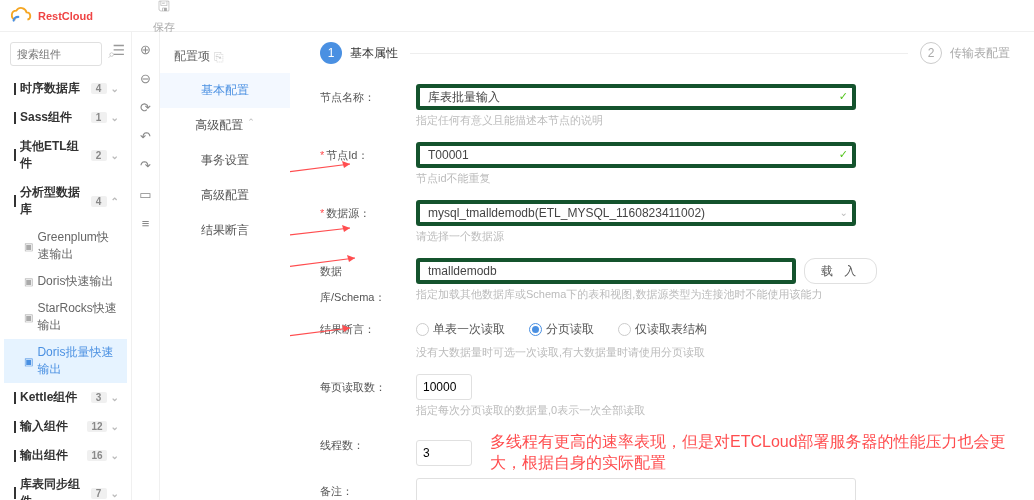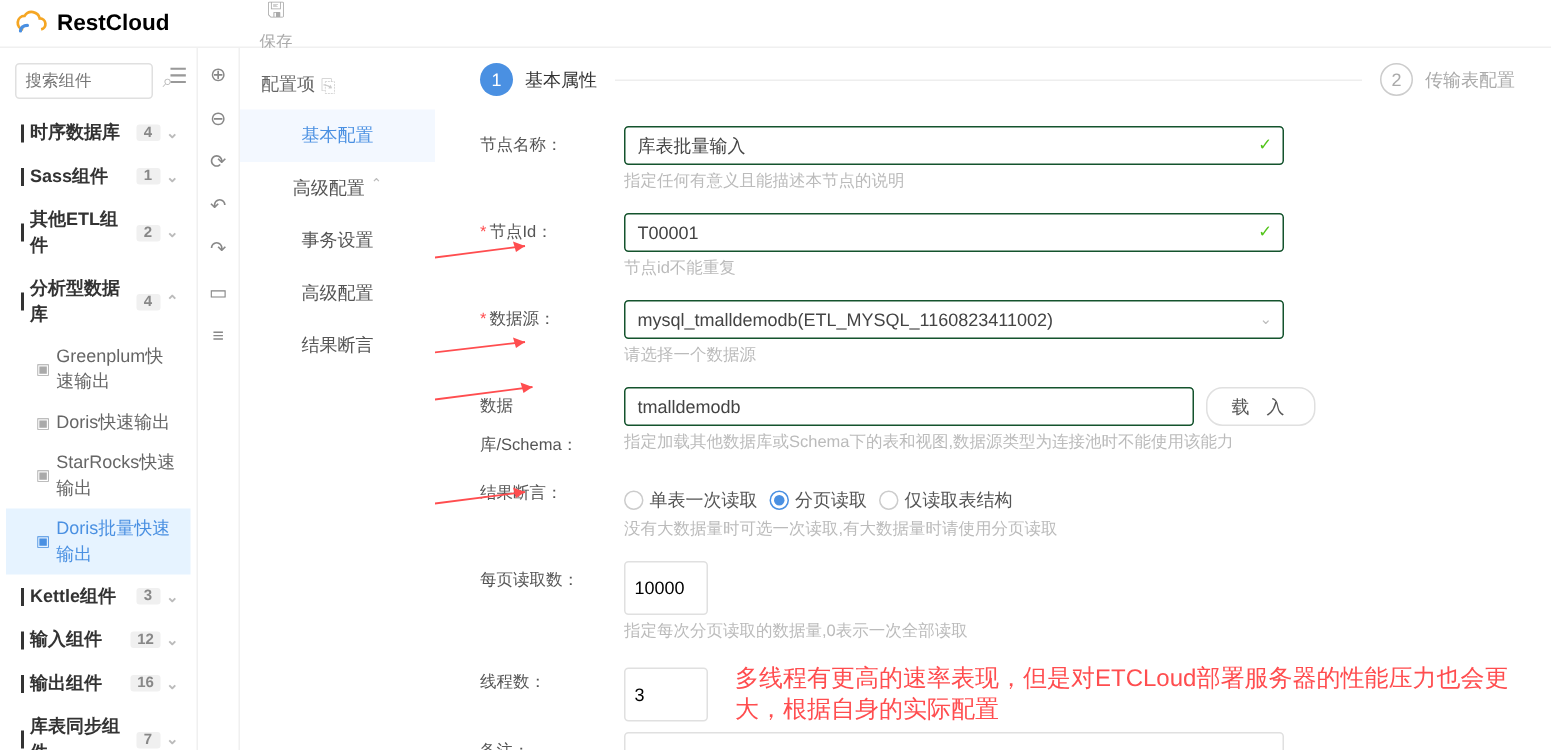--- a/index.html
+++ b/index.html
@@ -1,20 +1,20 @@
 <!DOCTYPE html>
 <html><head>
 <meta charset="utf-8">
 <style>
 *{box-sizing:border-box;margin:0;padding:0;font-family:"Microsoft YaHei",-apple-system,sans-serif}
 body{background:#fff;width:1034px;height:500px;overflow:hidden;font-size:12px;color:#333}
 .top-bar{height:32px;background:#fff;display:flex;align-items:center;padding:0 10px;border-bottom:1px solid #f0f0f0}
 .logo{display:flex;align-items:center;gap:6px}
 .logo-img{width:22px;height:22px}
-.logo-txt{font-size:15px;font-weight:600;color:#000000}
+.logo-txt{font-size:11px;font-weight:600;color:#ef4444}
 .save-area{margin-left:60px;display:flex;flex-direction:column;align-items:center;color:#aaa;font-size:11px}
 .save-icon{font-size:14px}
 .main{display:flex;height:468px}
 .sidebar{width:132px;background:#fff;border-right:1px solid #f0f0f0;padding:6px 4px;position:relative}
 .list-toggle{position:absolute;right:6px;top:10px;font-size:14px;color:#999}
 .search-wrap{margin:4px 6px 8px 6px;position:relative}
 .search-input{width:92px;height:24px;border:1px solid #e0e0e0;border-radius:3px;padding:0 22px 0 6px;font-size:11px;color:#666}
 .search-icon{position:absolute;right:6px;top:5px;color:#bbb;font-size:12px}
 .cat{display:flex;align-items:center;justify-content:space-between;padding:6px 8px 6px 10px;cursor:pointer;font-size:12px;color:#333}
 .cat.bold{font-weight:600}
@@ -40,37 +40,37 @@
 .step-num{width:22px;height:22px;border-radius:50%;display:flex;align-items:center;justify-content:center;font-size:12px}
 .step-num.act{background:#4a90e2;color:#fff}
 .step-num.inact{border:1px solid #ccc;color:#aaa}
 .step-label{font-size:12px}
 .step-label.inact{color:#aaa}
 .step-line{flex:1;height:1px;background:#eee;margin:0 12px}
 .form-row{display:flex;align-items:flex-start;margin-bottom:4px}
 .form-label{width:96px;text-align:left;padding-right:10px;color:#555;font-size:11px;line-height:26px}
 .req{color:#ff4d4f;margin-right:2px}
 .form-ctrl{flex:1}
-.input{width:100%;max-width:440px;height:26px;border:1px solid #14532d;border-radius:3px;padding:0 8px;font-size:12px;color:#444;position:relative}
+.input{width:100%;max-width:440px;height:26px;border:4px solid #14532d;border-radius:3px;padding:0 8px;font-size:12px;color:#444;position:relative}
 .input.wide{max-width:none;width:440px}
 .input-ok{position:absolute;right:8px;top:6px;color:#52c41a;font-size:11px}
 .input-wrap{position:relative;max-width:440px}
 .input-wrap.wide{max-width:none;width:440px}
 .hint{color:#bbb;font-size:11px;margin-top:3px;margin-bottom:10px}
 .select-wrap{position:relative;max-width:440px}
 .select-arrow{position:absolute;right:8px;top:7px;color:#bbb;font-size:10px}
 .schema-row{display:flex;gap:8px;align-items:flex-start}
 .schema-input{flex:1;max-width:380px}
 .load-btn{height:26px;padding:0 16px;border:1px solid #e0e0e0;border-radius:11px;background:#fff;font-size:12px;color:#555;cursor:pointer;letter-spacing:4px}
-.radios{display:flex;gap:8px;align-items:flex-end;height:26px}
+.radios{display:flex;gap:24px;align-items:center;height:26px}
 .radio{display:flex;align-items:center;gap:4px;font-size:12px;color:#555}
 .radio-dot{width:13px;height:13px;border:1px solid #ccc;border-radius:50%;display:flex;align-items:center;justify-content:center}
 .radio-dot.sel{border-color:#4a90e2}
 .radio-dot.sel::after{content:"";width:7px;height:7px;background:#4a90e2;border-radius:50%}
-.small-input{width:56px;height:36px;border:1px solid #e0e0e0;border-radius:3px;padding:0 6px;font-size:12px}
+.small-input{width:56px;height:26px;border:1px solid #e0e0e0;border-radius:3px;padding:0 6px;font-size:12px}
 .thread-note{color:#ff4d4f;font-size:16px}
 .textarea{width:440px;height:26px;border:1px solid #e0e0e0;border-radius:3px;resize:none}
 .arrow-svg{position:absolute;pointer-events:none}
 input,textarea{font-family:inherit}
 </style>
 </head>
 <body>
 
 <div class="top-bar">
   <div class="logo">

